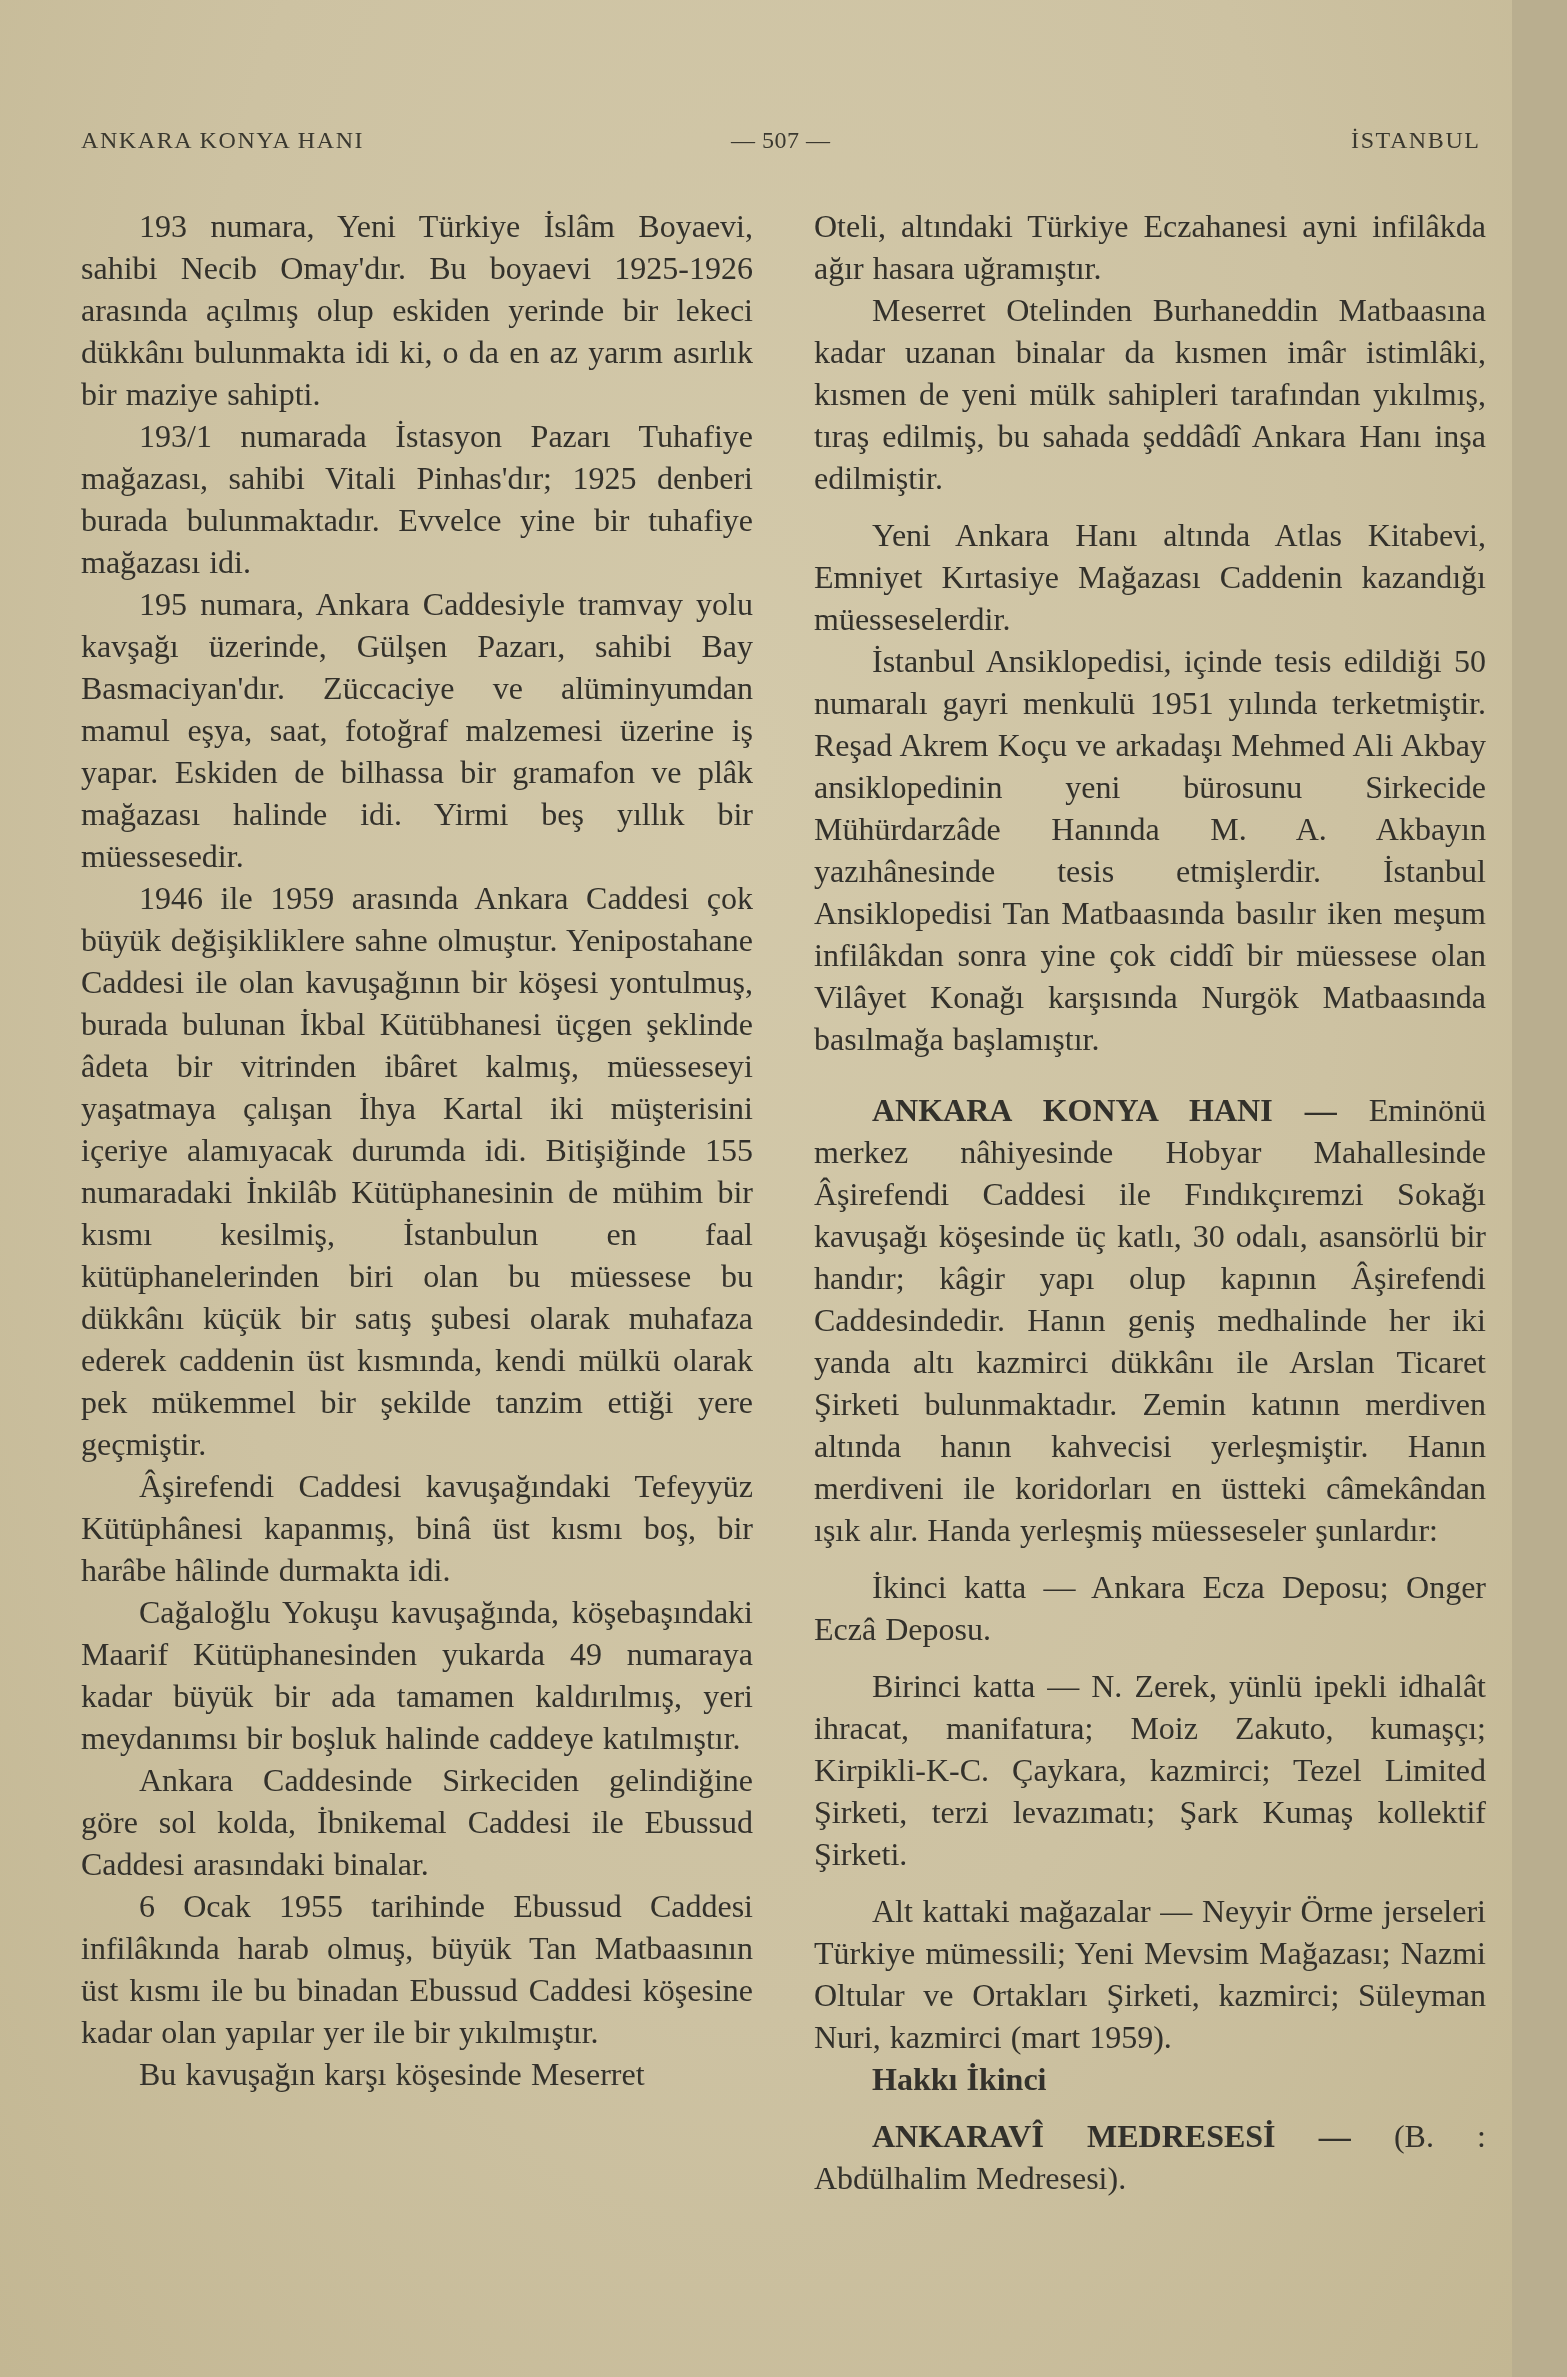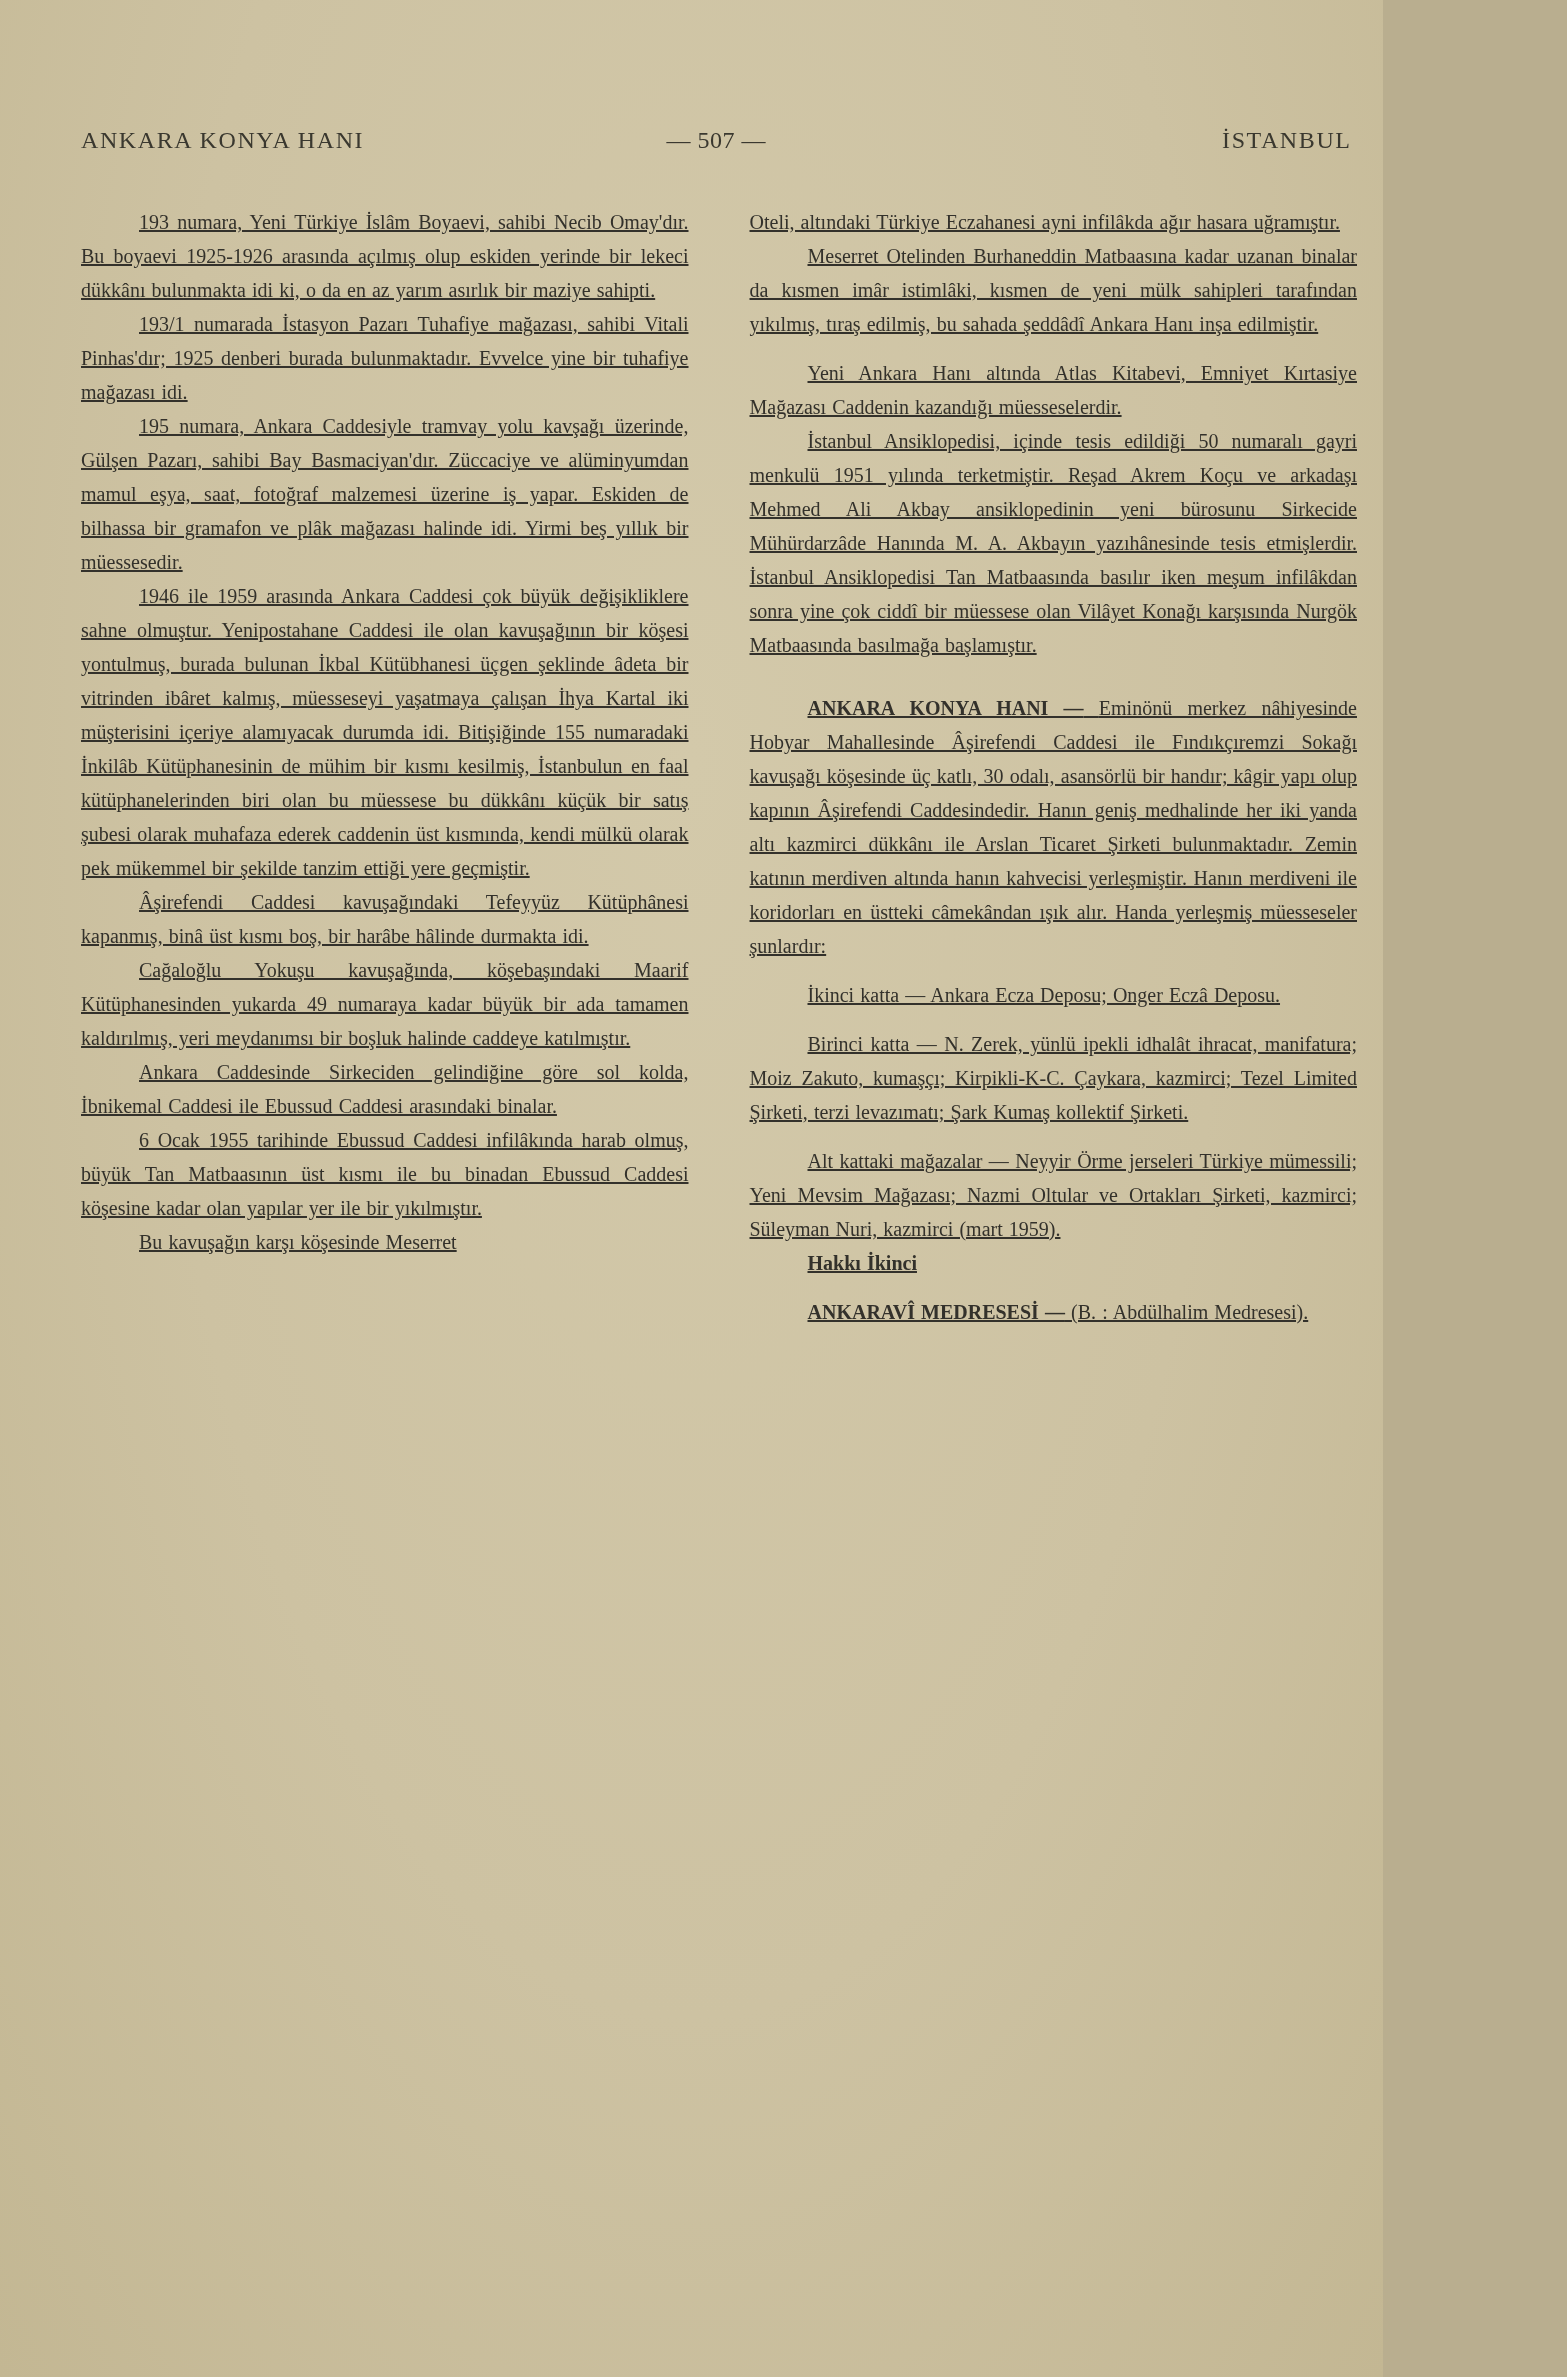--- a/index.html
+++ b/index.html
@@ -2,21 +2,21 @@
 <html lang="tr" style="font-size:8.6px"><head>
 <meta charset="utf-8">
 <style>
   html, body {
     margin: 0;
     padding: 0;
     background: #b9ae8f;
   }
   .page {
     position: relative;
-    width: 1383px;
+    width: 1512px;
     height: 2377px;
     box-sizing: border-box;
     background: radial-gradient(ellipse at 50% 32%, #d3c9aa 0%, #cdc2a2 55%, #c3b793 100%);
     color: #33312b;
     font-family: "Liberation Serif", "DejaVu Serif", serif;
     padding: 127px 26px 32px 81px;
     overflow: hidden;
   }
   .header {
     display: grid;
@@ -34,26 +34,25 @@
   .columns {
     display: flex;
     gap: 61px;
   }
   .col {
     flex: 1 1 0;
     min-width: 0;
   }
   .col p {
     margin: 0;
-    font-size: 20px;
-    line-height: 34px;
+    font-size: 32px;
+    line-height: 42px;
     text-align: justify;
     text-indent: 58px;
     word-spacing: 1.1px;
-    text-decoration: underline;
   }
   .no-indent { text-indent: 0 !important; }
   .spaced    { margin-top: 15px !important; }
   .spaced-lg { margin-top: 29px !important; }
   .lead { font-weight: bold; }
   .signature {
     margin: 0;
     margin-top: 16px;
     font-size: 27px;
     line-height: 38px;

